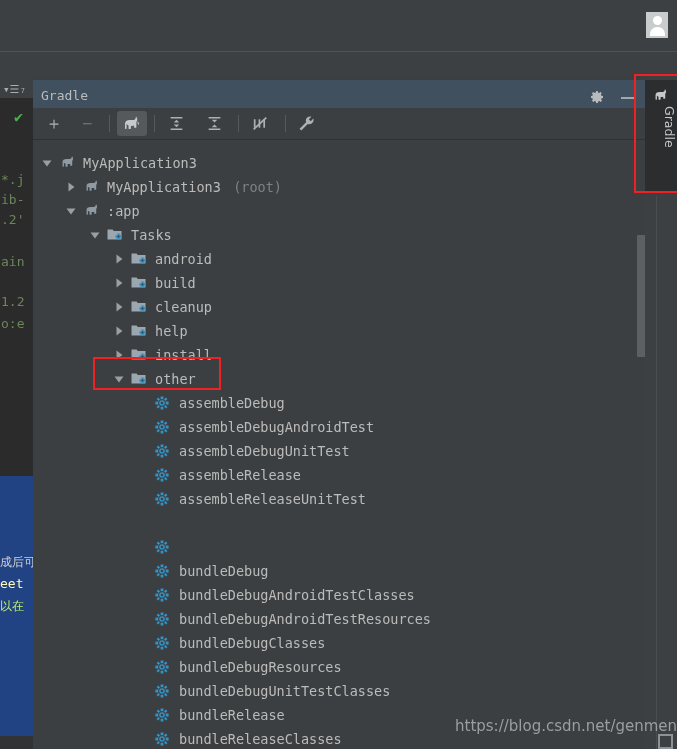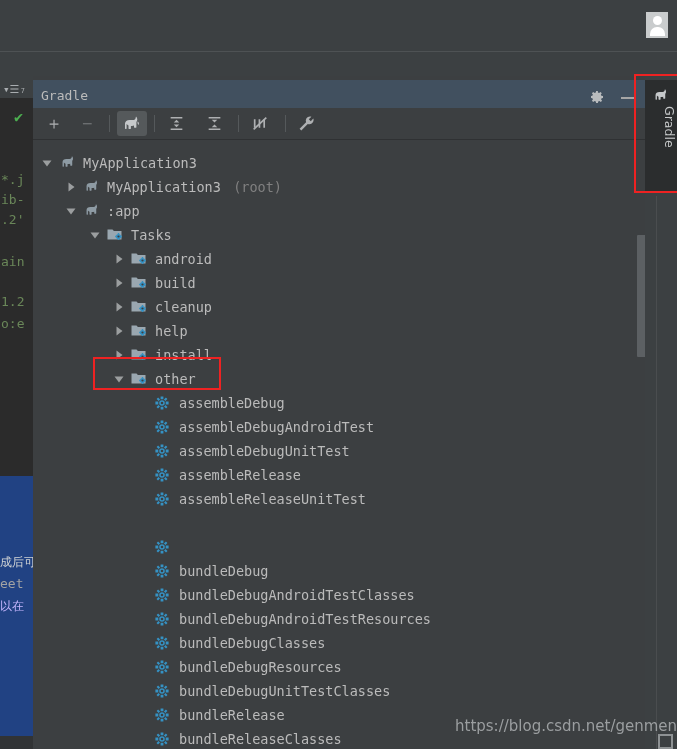--- a/index.html
+++ b/index.html
@@ -18,21 +18,21 @@
   .avatar .head{position:absolute;left:7px;top:4px;width:9px;height:9px;border-radius:50%;background:#ffffff;}
   .avatar .body{position:absolute;left:4px;top:15px;width:15px;height:9px;border-radius:7px 7px 0 0;background:#ffffff;}
 
   .topbar2{position:absolute;left:0;top:52px;width:677px;height:24px;background:#3c4042;}
 
   
   .editor{position:absolute;left:0;top:76px;width:33px;height:673px;background:#2b2b2b;}
   .code-line{position:absolute;left:1px;color:#6a8759;font-size:13px;font-family:"DejaVu Sans Mono",monospace;white-space:pre;}
   .editor-sel{position:absolute;left:0;top:400px;width:33px;height:260px;background:#214283;}
   .sel-text{position:absolute;left:0px;font-size:12px;white-space:pre;color:#a9b7c6;}
-  .sel-text.green{color:#a3a3a3;font-family:"DejaVu Sans Mono",monospace;font-size:13px;}
+  .sel-text.green{color:#fef9c3;font-family:"DejaVu Sans Mono",monospace;font-size:13px;}
   .editor-bottom{position:absolute;left:0;top:660px;width:33px;height:89px;background:#313335;}
 
   .leftstrip-top{position:absolute;left:0;top:76px;width:33px;height:22px;background:#3c4042;}
   .hamburger{position:absolute;left:3px;top:83px;color:#a9adb0;font-size:11px;letter-spacing:0;}
 
   .checkmark{position:absolute;left:14px;top:108px;color:#4caf50;font-size:15px;font-weight:bold;}
 
   
   .toolwin{position:absolute;left:33px;top:76px;width:612px;height:673px;background:#3c3f41;}
 
@@ -92,21 +92,21 @@
     <div class="code-line" style="top:96px">*.j</div>
     <div class="code-line" style="top:116px">ib-</div>
     <div class="code-line" style="top:136px">.2'</div>
     <div class="code-line" style="top:178px">ain</div>
     <div class="code-line" style="top:218px">1.2</div>
     <div class="code-line" style="top:240px">o:e</div>
 
     <div class="editor-sel"></div>
     <div class="sel-text" style="top:478px;color:#cfd2d4">成后可</div>
     <div class="sel-text green" style="top:500px">eet</div>
-    <div class="sel-text" style="top:522px;color:#c4b5fd">以在</div>
+    <div class="sel-text" style="top:522px;color:#bef264">以在</div>
     <div class="editor-bottom"></div>
   </div>
   <div class="leftstrip-top"></div>
   <div class="hamburger">▾☰₇</div>
   <div class="checkmark">✔</div>
 
   <div class="toolwin">
 
     <div class="tw-header">
       <div class="tw-title">Gradle</div>

